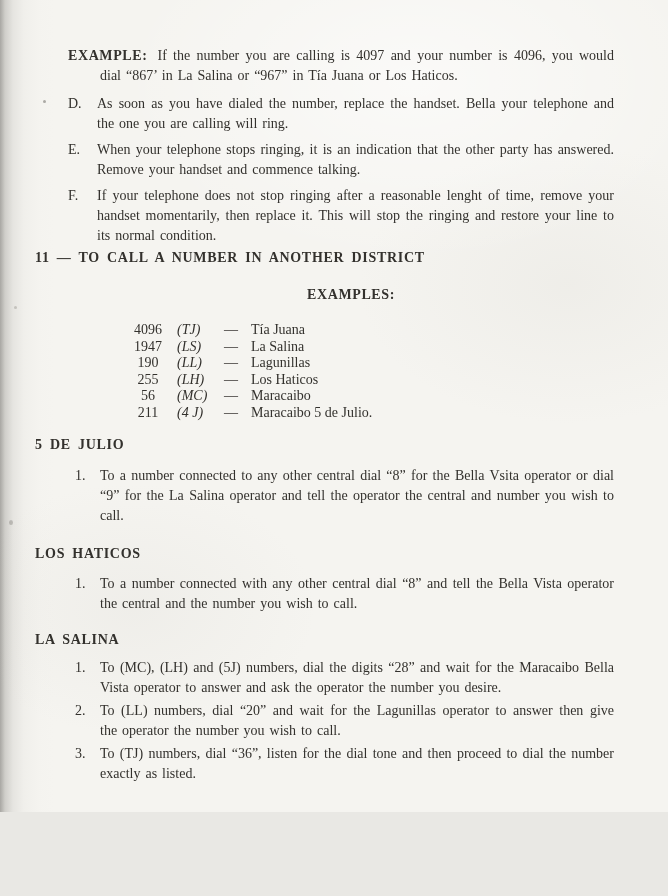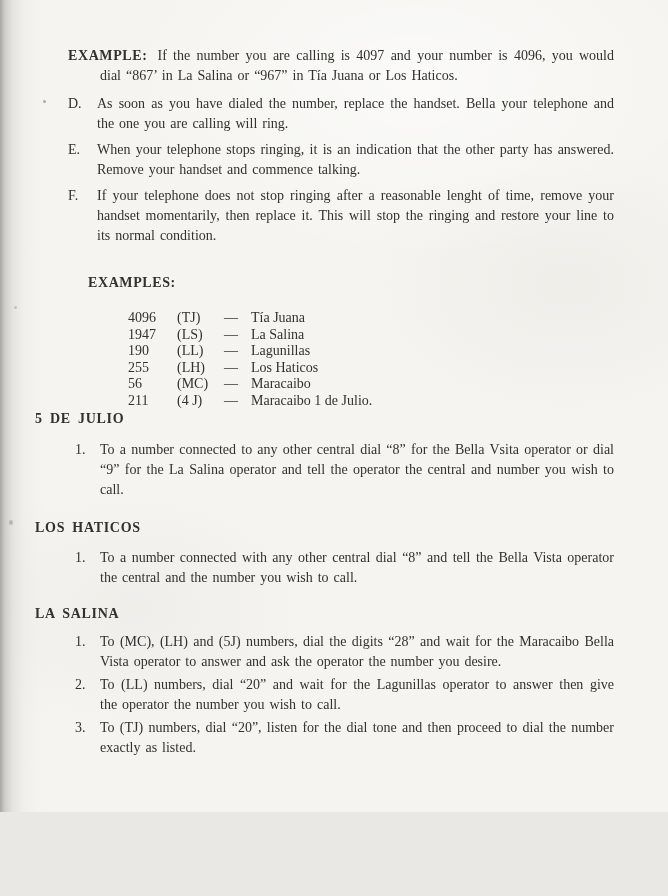--- a/index.html
+++ b/index.html
@@ -75,22 +75,22 @@
     letter-spacing: 0.6px;
   }
 
   
   .exlist { margin-left: 93px; }
   .exrow {
     display: flex;
     line-height: 16.5px;
     white-space: nowrap;
   }
-  .exrow .exnum  { flex: none; width: 40px; text-align: left; }
-  .exrow .exabbr { flex: none; width: 47px; margin-left: 9px; }
+  .exrow .exnum  { flex: none; width: 40px; text-align: center; }
+  .exrow .exabbr { flex: none; width: 47px; margin-left: 9px; font-style: italic; }
   .exrow .exdash { flex: none; margin-right: 13px; }
 
   
   .nitem {
     display: flex;
     margin-left: 40px;
   }
   .nitem .num { flex: none; width: 25px; }
   .nitem .txt { flex: 1; }
 
@@ -114,23 +114,23 @@
   }
   .speck.s1 { left: 43px; top: 100px; width: 3px; height: 3px; opacity: 0.55; }
   .speck.s2 { left: 9px;  top: 520px; width: 4px; height: 5px; opacity: 0.35; }
   .speck.s3 { left: 14px; top: 306px; width: 3px; height: 3px; opacity: 0.30; }
 
   
   .m-d   { margin-top: 8px; }
   .m-ef  { margin-top: 6px; }
   .m-h11 { margin-top: 2px; }
   .m-p11 { margin-top: 1px; }
-  .m-exl { margin-top: 27px; }
+  .m-exl { margin-top: 17px; text-align: center; }
   .m-list{ margin-top: 17px; }
-  .m-5dj { margin-top: 0; }
+  .m-5dj { margin-top: 14px; }
   .m-it1 { margin-top: 11px; }
   .m-lh  { margin-top: 18px; }
   .m-it2 { margin-top: 10px; }
   .m-ls  { margin-top: 16px; }
   .m-it3 { margin-top: 8px; }
   .m-itn { margin-top: 3px; }
 </style>
 </head>
 <body>
 
@@ -150,20 +150,21 @@
     </div>
     <div class="litem m-ef">
       <span class="lbl">E.</span>
       <span class="txt justified">When your telephone stops ringing, it is an indication that the other party has answered. Remove your handset and commence talking.</span>
     </div>
     <div class="litem m-ef">
       <span class="lbl">F.</span>
       <span class="txt justified">If your telephone does not stop ringing after a reasonable lenght of time, remove your handset momentarily, then replace it. This will stop the ringing and restore your line to its normal condition.</span>
     </div>
 
+    <div class="sec-heading m-h11">11 — TO CALL A NUMBER IN ANOTHER DISTRICT</div>
 
     <div class="examples-label m-exl">EXAMPLES:</div>
 
     <div class="exlist m-list">
       <div class="exrow">
         <span class="exnum">4096</span>
         <span class="exabbr">(TJ)</span>
         <span class="exdash">—</span>
         <span class="exname">Tía Juana</span>
       </div>
@@ -188,21 +189,21 @@
       <div class="exrow">
         <span class="exnum">56</span>
         <span class="exabbr">(MC)</span>
         <span class="exdash">—</span>
         <span class="exname">Maracaibo</span>
       </div>
       <div class="exrow">
         <span class="exnum">211</span>
         <span class="exabbr">(4 J)</span>
         <span class="exdash">—</span>
-        <span class="exname">Maracaibo 1 de Julio.</span>
+        <span class="exname">Maracaibo 5 de Julio.</span>
       </div>
     </div>
 
     <div class="sec-heading m-5dj">5 DE JULIO</div>
     <div class="nitem m-it1">
       <span class="num">1.</span>
       <span class="txt justified">To a number connected to any other central dial “8” for the Bella Vsita operator or dial “9” for the La Salina operator and tell the operator the central and number you wish to call.</span>
     </div>
 
     <div class="sec-heading m-lh">LOS HATICOS</div>
@@ -215,20 +216,20 @@
     <div class="nitem m-it3">
       <span class="num">1.</span>
       <span class="txt justified">To (MC), (LH) and (5J) numbers, dial the digits “28” and wait for the Maracaibo Bella Vista operator to answer and ask the operator the number you desire.</span>
     </div>
     <div class="nitem m-itn">
       <span class="num">2.</span>
       <span class="txt justified">To (LL) numbers, dial “20” and wait for the Lagunillas operator to answer then give the operator the number you wish to call.</span>
     </div>
     <div class="nitem m-itn">
       <span class="num">3.</span>
-      <span class="txt justified">To (TJ) numbers, dial “20”, listen for the dial tone and then proceed to dial the number exactly as listed.</span>
+      <span class="txt justified">To (TJ) numbers, dial “36”, listen for the dial tone and then proceed to dial the number exactly as listed.</span>
     </div>
 
   </div>
 
   <div class="footer">– 13 –</div>
 
 </div>
 
 </body></html>

